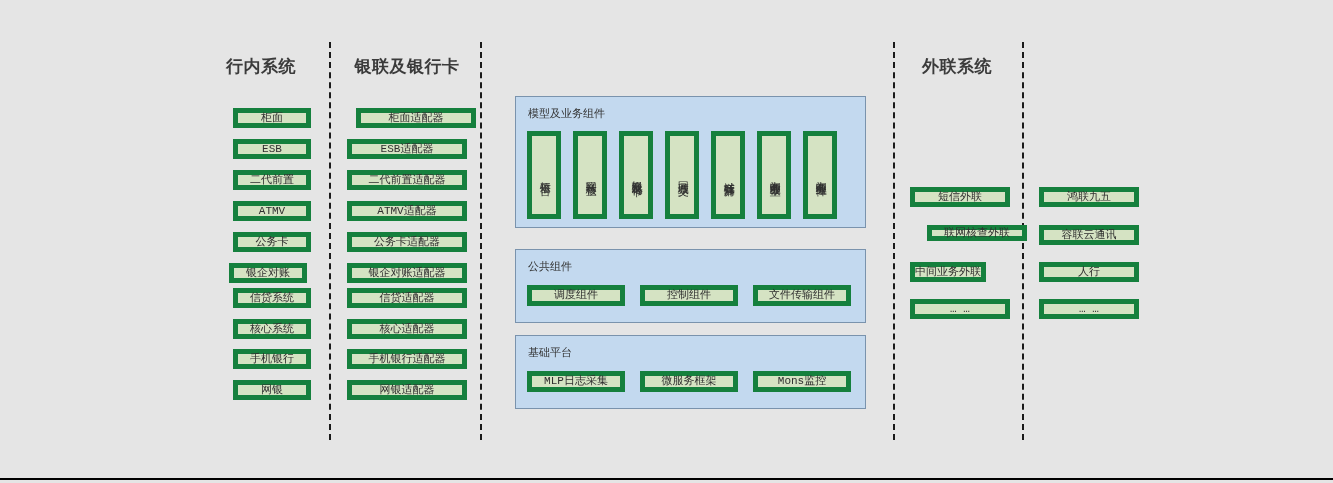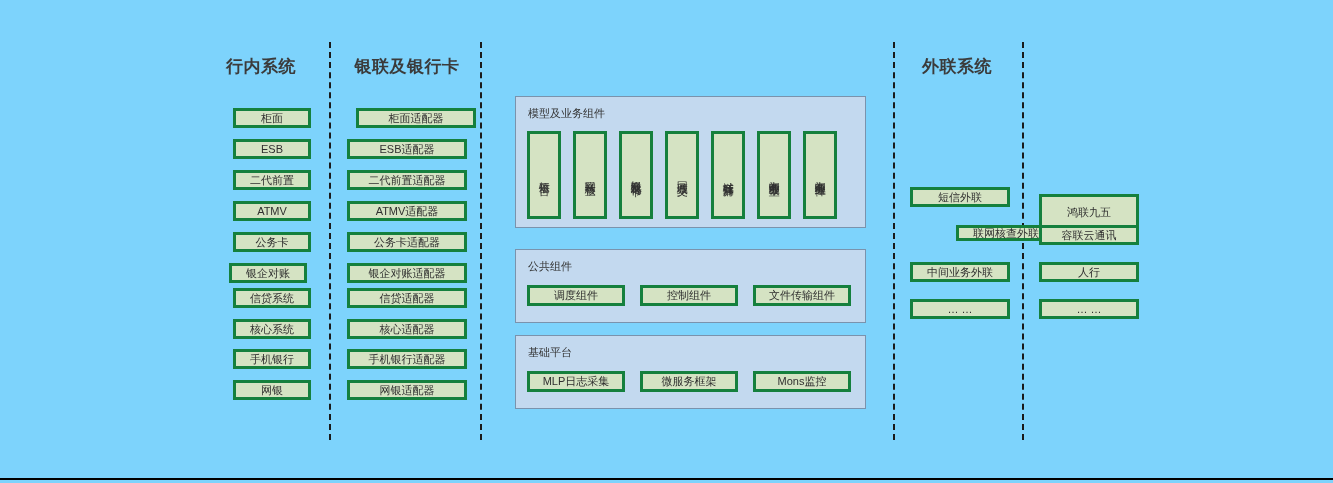--- a/index.html
+++ b/index.html
@@ -9,22 +9,23 @@
     background: #ffffff;
   }
   body {
     font-family: "Liberation Sans", "DejaVu Sans", sans-serif;
     color: #333333;
   }
   #canvas {
     position: relative;
     width: 1333px;
     height: 483px;
-    background: #7dd3fc;
+    background: #e5e5e5;
     overflow: hidden;
+    font-family: Liberation Mono, monospace;
   }
   .bottom-rule {
     position: absolute;
     left: 0;
     top: 478px;
     width: 1333px;
     height: 0;
     border-top: 2px solid #000000;
   }
   .divider {
@@ -40,21 +41,21 @@
     font-size: 17px;
     font-weight: bold;
     color: #3b3b3b;
     letter-spacing: 0.5px;
     white-space: nowrap;
   }
   
   .gbox {
     position: absolute;
     background: #d5e3c3;
-    border: 3px solid #15803d;
+    border: 5px solid #15803d;
     box-sizing: border-box;
     display: flex;
     align-items: center;
     justify-content: center;
     font-size: 11px;
     color: #2f2f2f;
     text-align: center;
     line-height: 1.15;
   }
   .gbox.vert {
@@ -134,23 +135,23 @@
   <div class="gbox" style="left:753px; top:285px; width:98px; height:21px">文件传输组件</div>
 
   <div class="panel" style="left:515px; top:335px; width:351px; height:74px">
     <div class="panel-title">基础平台</div>
   </div>
   <div class="gbox" style="left:527px; top:371px; width:98px; height:21px">MLP日志采集</div>
   <div class="gbox" style="left:640px; top:371px; width:98px; height:21px">微服务框架</div>
   <div class="gbox" style="left:753px; top:371px; width:98px; height:21px">Mons监控</div>
 
   <div class="gbox" style="left:910px; top:187px; width:100px; height:20px">短信外联</div>
-  <div class="gbox" style="left:956px; top:225px; width:100px; height:16px">联网核查外联</div>
-  <div class="gbox" style="left:910px; top:262px; width:100px; height:20px">中间业务外联</div>
+  <div class="gbox" style="left:927px; top:225px; width:100px; height:16px">联网核查外联</div>
+  <div class="gbox" style="left:910px; top:262px; width:76px; height:20px">中间业务外联</div>
   <div class="gbox" style="left:910px; top:299px; width:100px; height:20px">… …</div>
 
-  <div class="gbox" style="left:1039px; top:194px; width:100px; height:36px">鸿联九五</div>
+  <div class="gbox" style="left:1039px; top:187px; width:100px; height:20px">鸿联九五</div>
   <div class="gbox" style="left:1039px; top:225px; width:100px; height:20px">容联云通讯</div>
   <div class="gbox" style="left:1039px; top:262px; width:100px; height:20px">人行</div>
   <div class="gbox" style="left:1039px; top:299px; width:100px; height:20px">… …</div>
 
   <div class="bottom-rule"></div>
 </div>
 
 </body></html>

